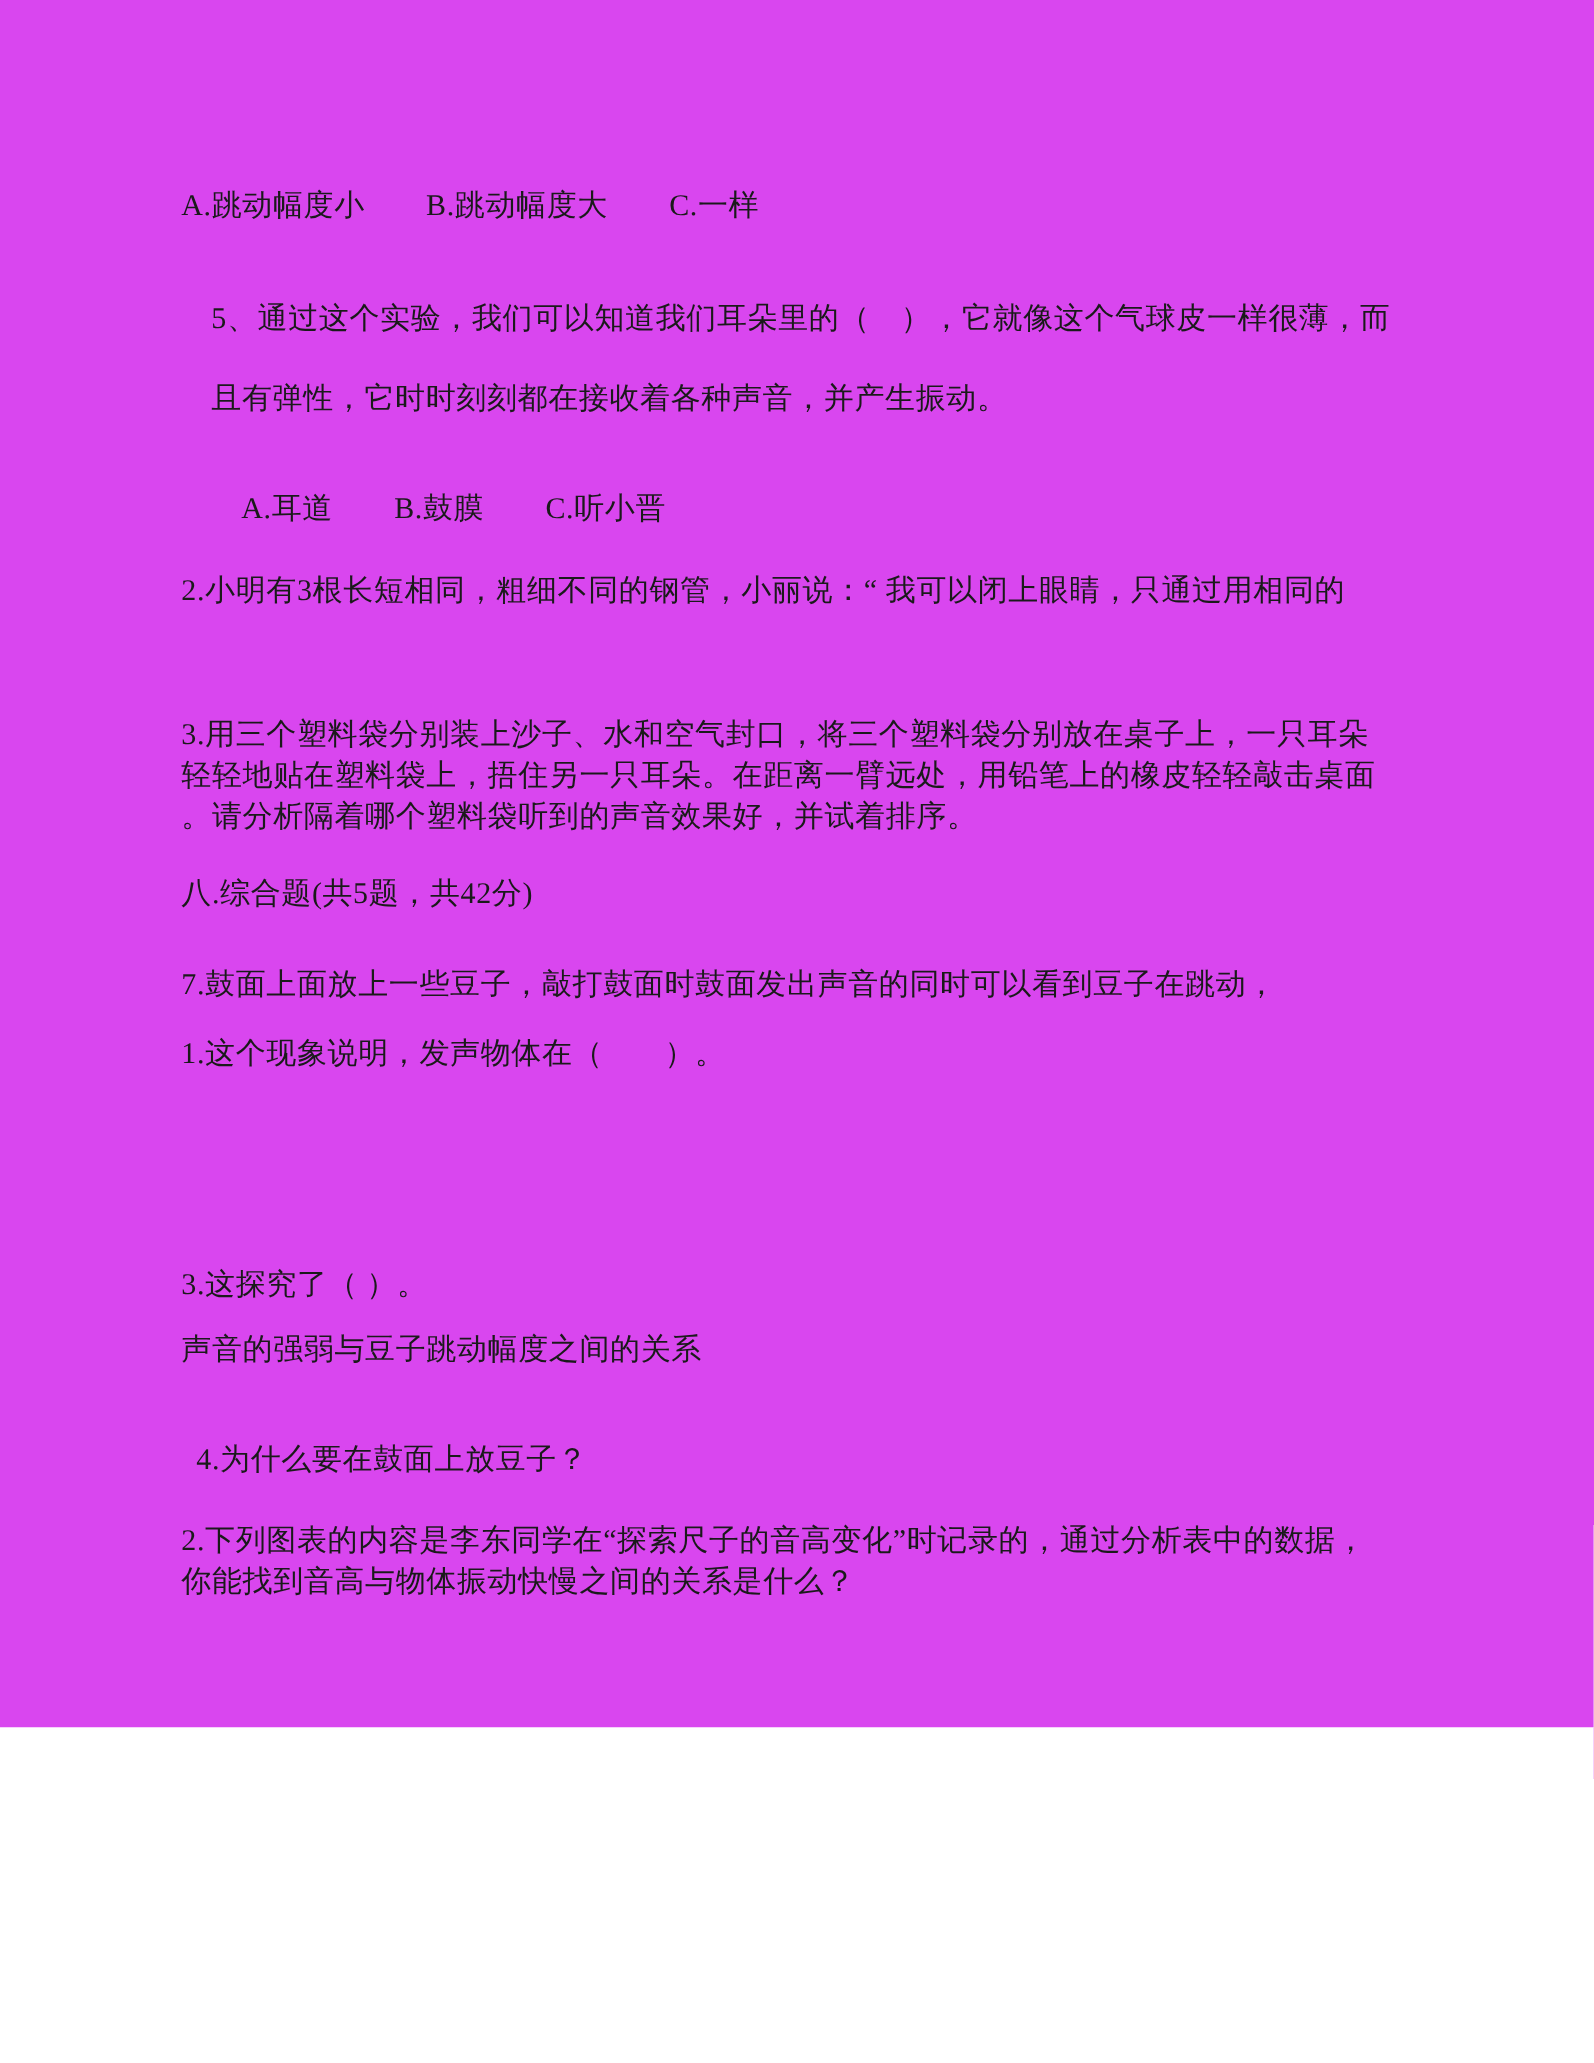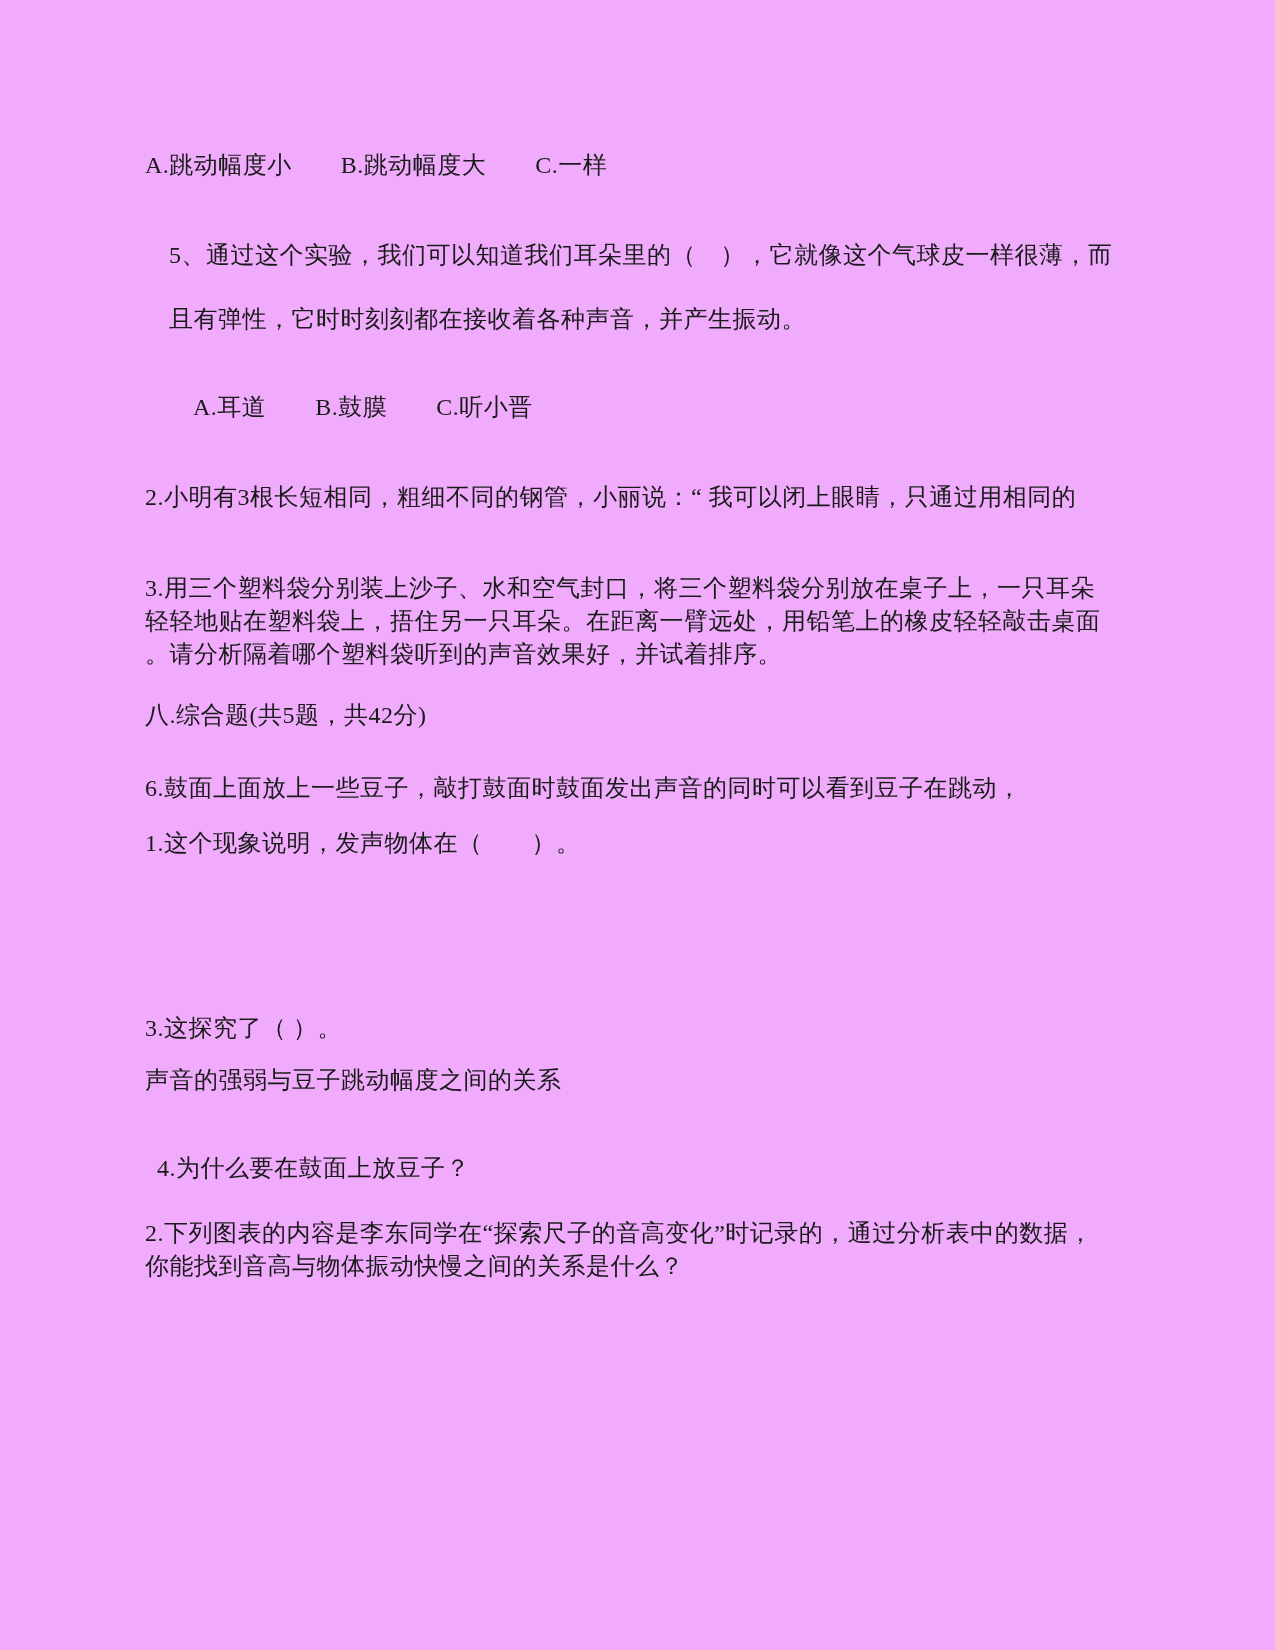--- a/index.html
+++ b/index.html
@@ -3,22 +3,22 @@
 <meta charset="utf-8">
 <style>
   html, body {
     margin: 0;
     padding: 0;
     background: #ffffff;
   }
   .page {
     position: relative;
     width: 1275px;
-    height: 1650px;
-    background: #f0abfc;
+    height: 1382px;
+    background: #d946ef;
     overflow: hidden;
     font-family: "Liberation Serif", "DejaVu Serif", serif;
     color: #1a1a1a;
     font-size: 24px;
   }
   .block {
     position: absolute;
     left: 145px;
     width: 1000px;
   }
@@ -32,21 +32,21 @@
     margin-left: 24px;
   }
   .heading .line {
     font-weight: normal;
     line-height: 33px;
   }
   
   .b-opts1   { top: 149px; }
   .b-q5      { top: 223px; }
   .b-opts2   { top: 391px; margin-left: 48px; }
-  .b-q2      { top: 481px; }
+  .b-q2      { top: 457px; }
   .b-q3      { top: 572px; }
   .b-heading { top: 699px; }
   .b-c1      { top: 772px; }
   .b-c1s1    { top: 827px; }
   .b-c1s2    { top: 889px; }
   .b-c1s3    { top: 1012px; }
   .b-opts3   { top: 1064px; }
   .b-c1s4    { top: 1152px; margin-left: 12px; }
   .b-c2      { top: 1217px; }
 </style>
@@ -76,21 +76,21 @@
     <div class="line">3.用三个塑料袋分别装上沙子、水和空气封口，将三个塑料袋分别放在桌子上，一只耳朵</div>
     <div class="line">轻轻地贴在塑料袋上，捂住另一只耳朵。在距离一臂远处，用铅笔上的橡皮轻轻敲击桌面</div>
     <div class="line">。请分析隔着哪个塑料袋听到的声音效果好，并试着排序。</div>
   </div>
 
   <div class="block b-heading heading">
     <div class="line">八.综合题(共5题，共42分)</div>
   </div>
 
   <div class="block b-c1">
-    <div class="line">6.鼓面上面放上一些豆子，敲打鼓面时鼓面发出声音的同时可以看到豆子在跳动，</div>
+    <div class="line">7.鼓面上面放上一些豆子，敲打鼓面时鼓面发出声音的同时可以看到豆子在跳动，</div>
   </div>
 
   <div class="block b-c1s1">
     <div class="line">1.这个现象说明，发声物体在（　　）。</div>
   </div>
 
 
   <div class="block b-c1s3">
     <div class="line">3.这探究了（ ）。</div>
   </div>

